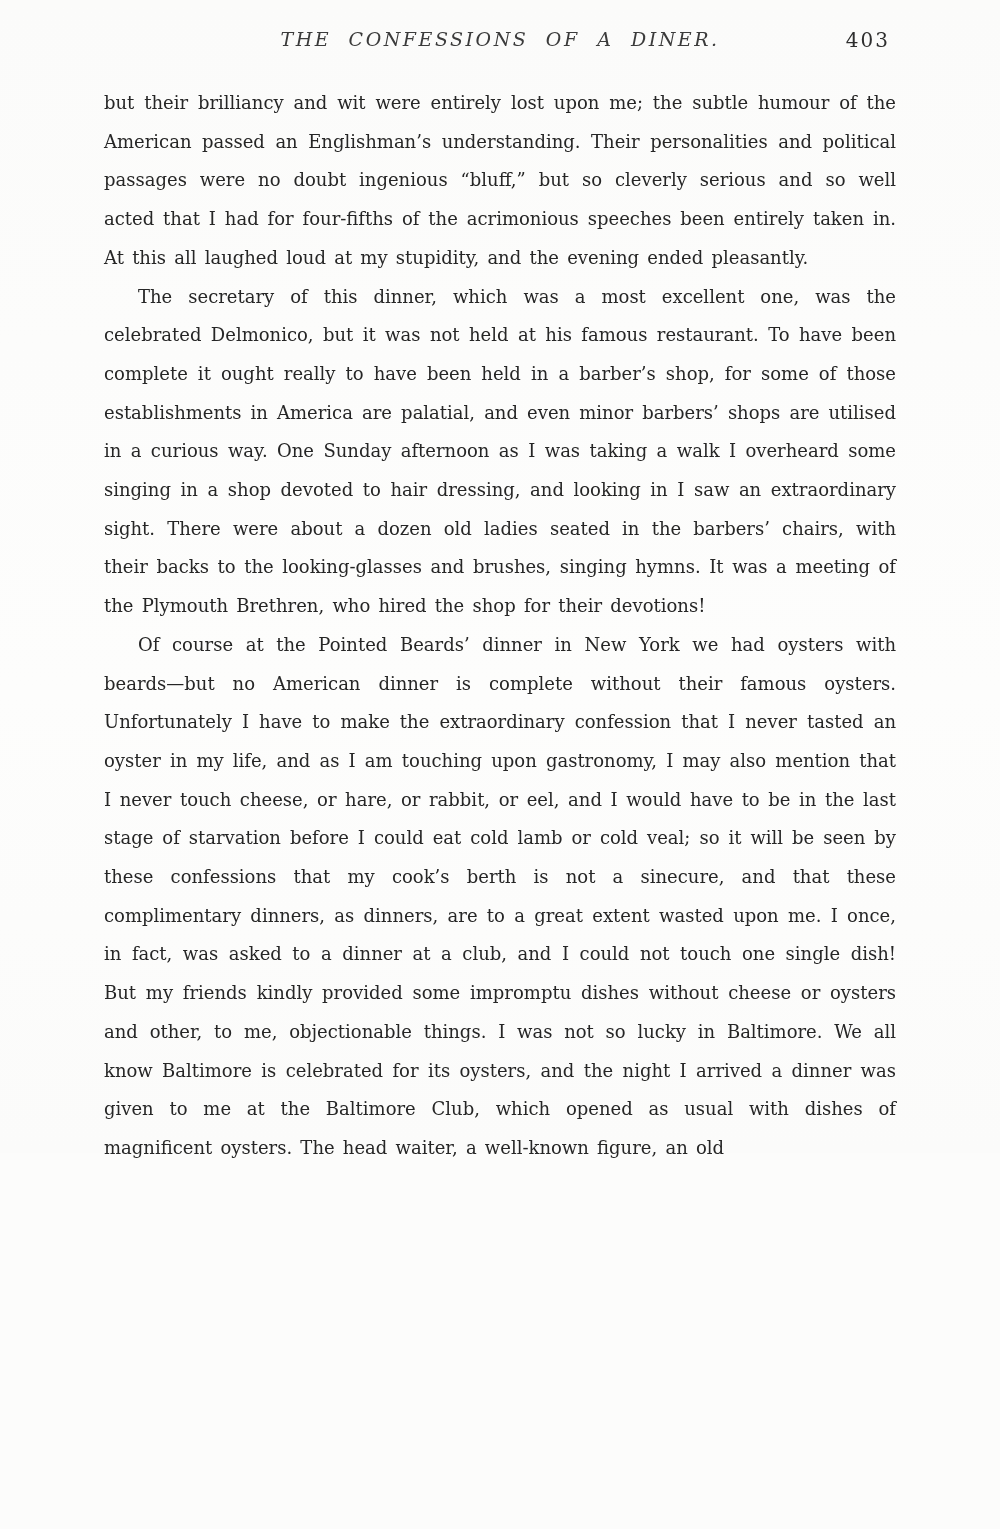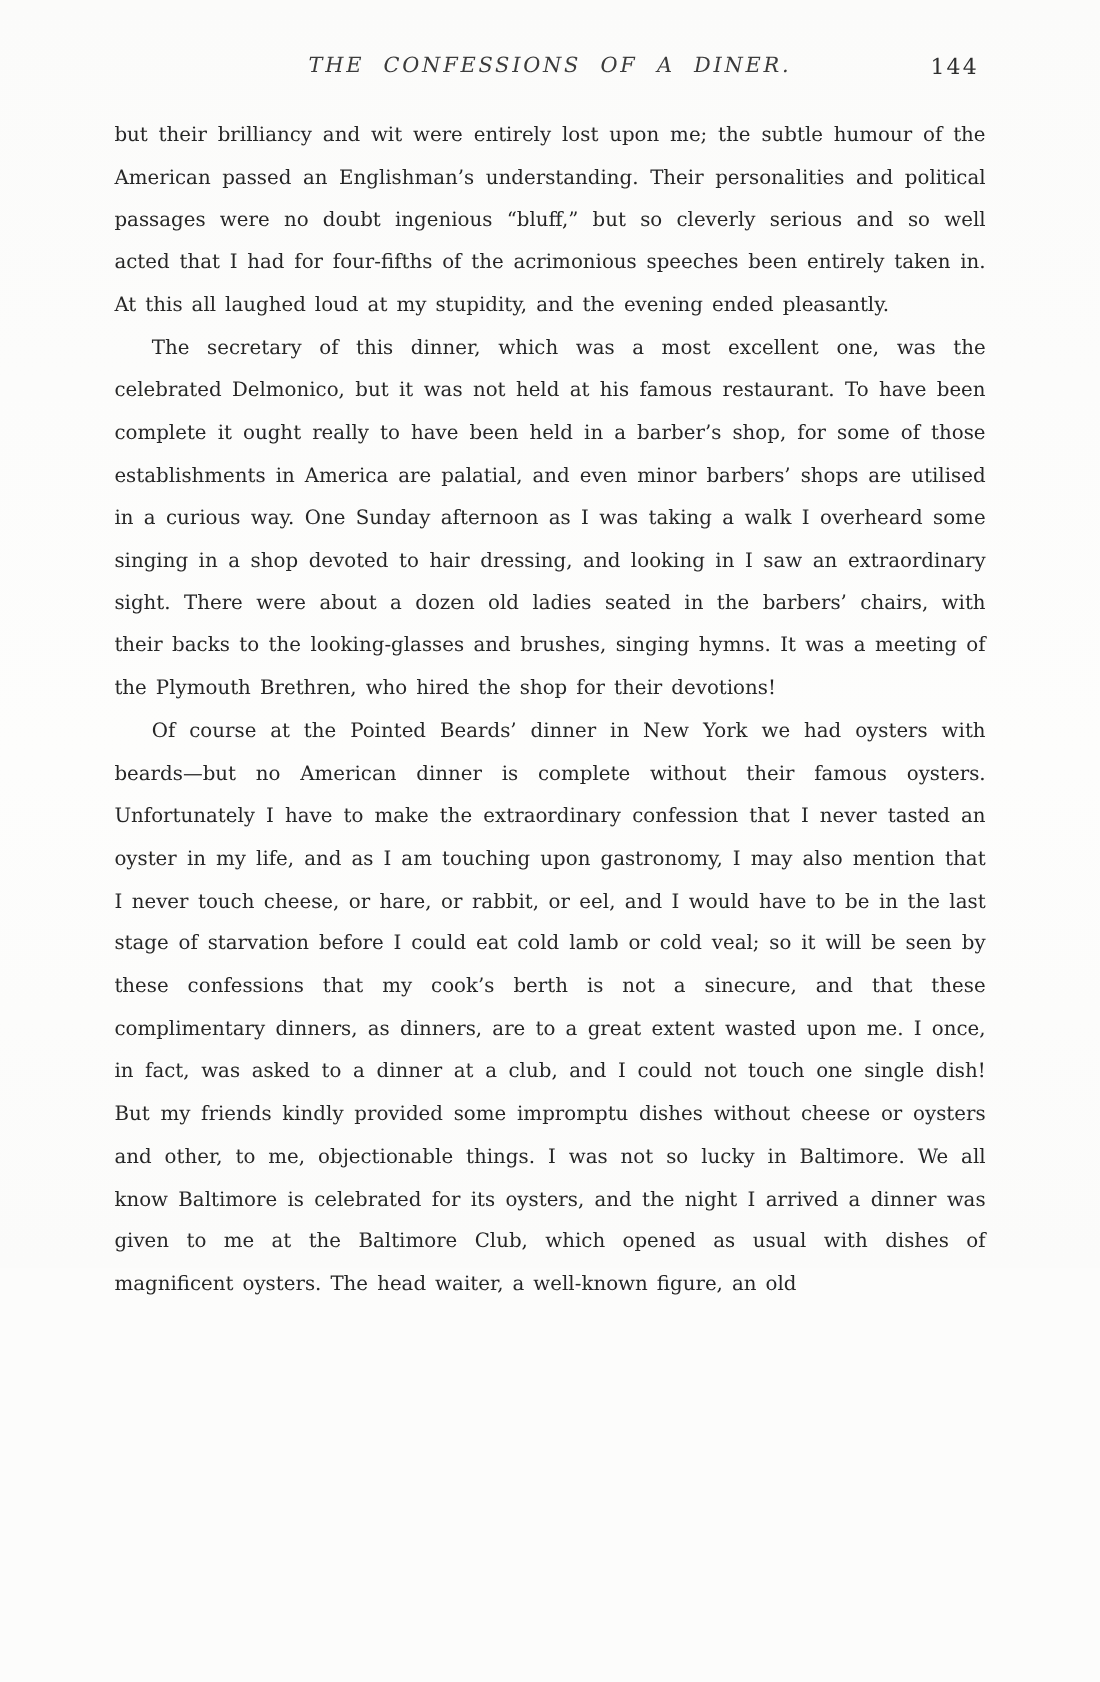--- a/index.html
+++ b/index.html
@@ -11,21 +11,21 @@
       height: 1529px;
       background: #fcfcfb;
       font-family: "DejaVu Serif", "Liberation Serif", serif;
       color: #232323;
       overflow: hidden;
     }
     .page {
       box-sizing: border-box;
       width: 1000px;
       height: 1153px;
-      padding: 48px 104px 0 104px;
+      padding: 28px 104px 0 104px;
       background: linear-gradient(180deg, #fbfbfa 0%, #fdfdfc 60%, #fbfbfa 100%);
     }
     .running-head {
       position: relative;
       height: 30px;
       margin-bottom: 26px;
       text-align: center;
     }
     .head-title {
       font-style: italic;
@@ -56,21 +56,21 @@
       text-indent: 34px;
     }
   </style>
 </head>
 <body>
 
 <div class="page">
 
   <div class="running-head">
     <span class="head-title">THE CONFESSIONS OF A DINER.</span>
-    <span class="page-number">144</span>
+    <span class="page-number">403</span>
   </div>
 
   <div class="body-text">
     <p>but their brilliancy and wit were entirely lost upon me; the subtle humour of the American passed an Englishman’s understanding.  Their personalities and political passages were no doubt ingenious “bluff,” but so cleverly serious and so well acted that I had for four-fifths of the acrimonious speeches been entirely taken in.  At this all laughed loud at my stupidity, and the evening ended pleasantly.</p>
     <p class="indent">The secretary of this dinner, which was a most excellent one, was the celebrated Delmonico, but it was not held at his famous restaurant.  To have been complete it ought really to have been held in a barber’s shop, for some of those establishments in America are palatial, and even minor barbers’ shops are utilised in a curious way.  One Sunday afternoon as I was taking a walk I overheard some singing in a shop devoted to hair dressing, and looking in I saw an extraordinary sight. There were about a dozen old ladies seated in the barbers’ chairs, with their backs to the looking-glasses and brushes, singing hymns.  It was a meeting of the Plymouth Brethren, who hired the shop for their devotions!</p>
     <p class="indent">Of course at the Pointed Beards’ dinner in New York we had oysters with beards—but no American dinner is complete without their famous oysters.  Unfortunately I have to make the extraordinary confession that I never tasted an oyster in my life, and as I am touching upon gastronomy, I may also mention that I never touch cheese, or hare, or rabbit, or eel, and I would have to be in the last stage of starvation before I could eat cold lamb or cold veal; so it will be seen by these confessions that my cook’s berth is not a sinecure, and that these complimentary dinners, as dinners, are to a great extent wasted upon me.  I once, in fact, was asked to a dinner at a club, and I could not touch one single dish!  But my friends kindly provided some impromptu dishes without cheese or oysters and other, to me, objectionable things.  I was not so lucky in Baltimore.  We all know Baltimore is celebrated for its oysters, and the night I arrived a dinner was given to me at the Baltimore Club, which opened as usual with dishes of magnificent oysters.  The head waiter, a well-known figure, an old</p>
   </div>
 
 </div>
 

